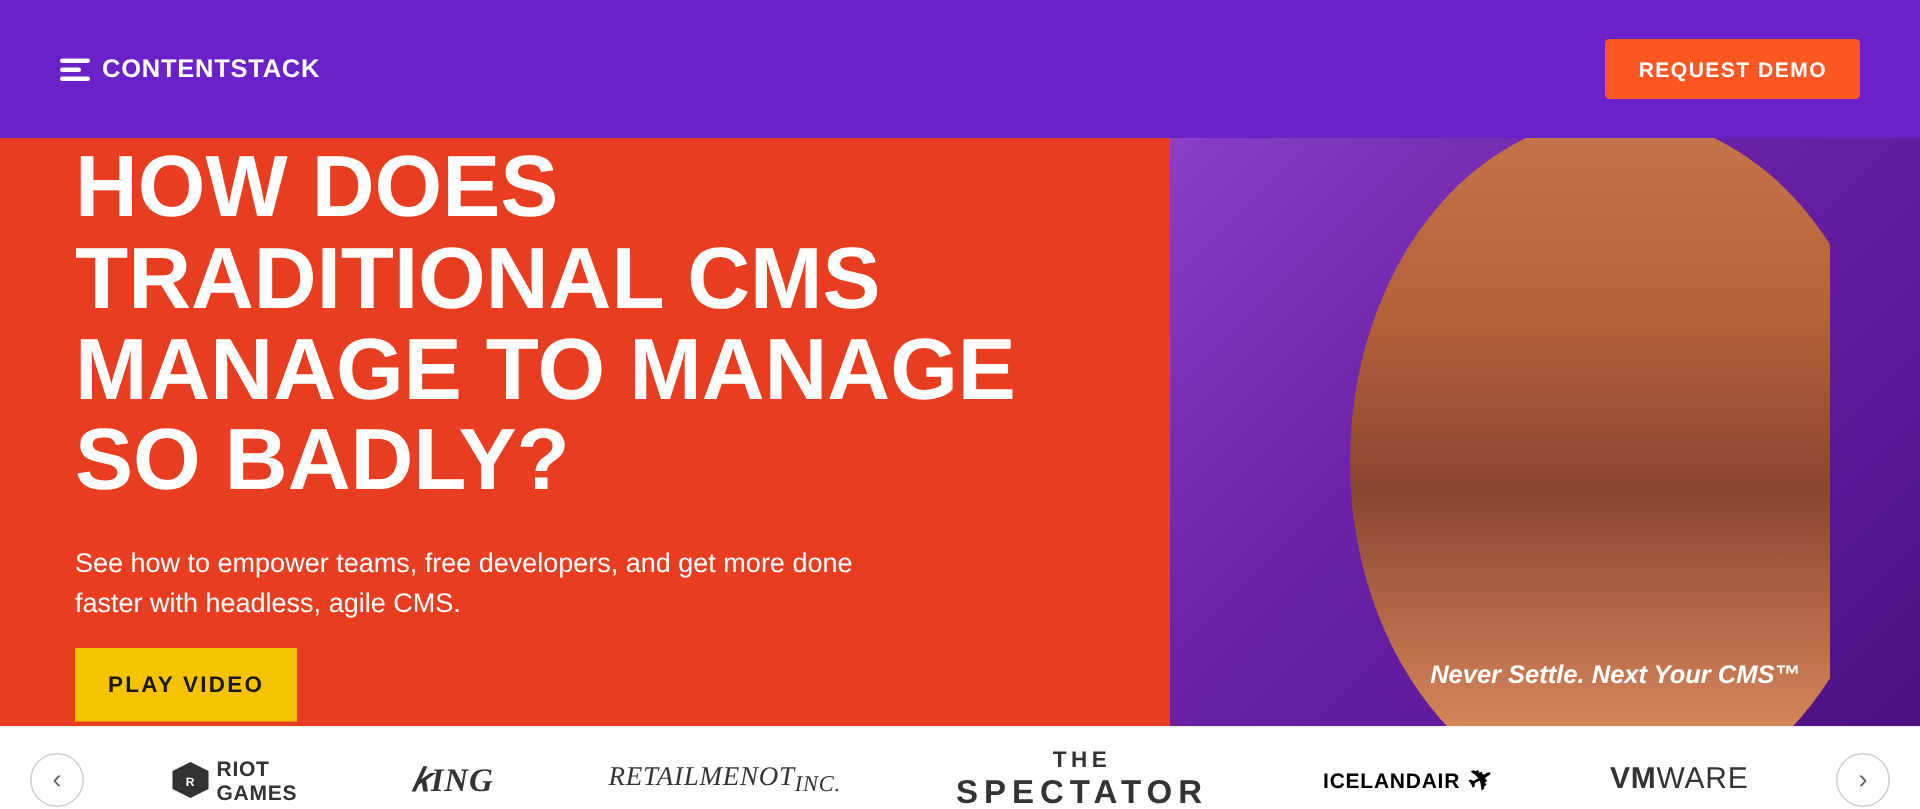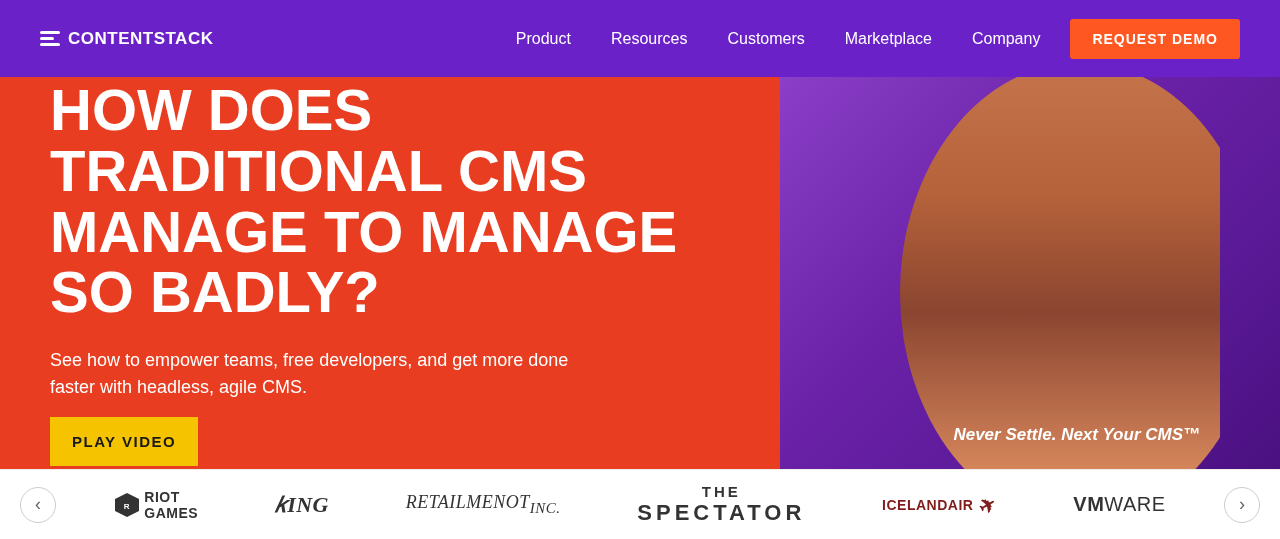--- a/index.html
+++ b/index.html
@@ -4,21 +4,21 @@
   <style>
     * { margin: 0; padding: 0; box-sizing: border-box; }
     body { font-family: 'Arial', sans-serif; width: 1280px; overflow-x: hidden; }
 
     
     nav {
       background: #6B21C8;
       display: flex;
       align-items: center;
       padding: 0 40px;
-      height: 77px;
+      height: 92px;
     }
     .logo-area {
       display: flex;
       align-items: center;
       gap: 8px;
       margin-right: auto;
     }
     .logo-icon {
       display: flex;
       flex-direction: column;
@@ -208,21 +208,21 @@
       font-size: 22px;
       letter-spacing: 4px;
       font-weight: 800;
     }
     .icelandair-logo {
       display: flex;
       align-items: center;
       gap: 6px;
       font-size: 14px;
       font-weight: 700;
-      color: #7f1d1d;
+      color: #000000;
     }
     .vmware-logo {
       font-size: 20px;
       font-weight: 800;
       color: #333;
       font-family: 'Arial Black', sans-serif;
     }
     .vmware-logo .vm { color: #333; text-align: right; }
     .vmware-logo .ware { color: #333; }
     
@@ -237,37 +237,20 @@
 
 <nav>
   <div class="logo-area">
     <div class="logo-icon">
       <span></span>
       <span></span>
       <span></span>
     </div>
     <span class="logo-text">CONTENTSTACK</span>
   </div>
-  <ul class="nav-links">
-    <li>
-      <a href="#">Product</a>
-    </li>
-    <li>
-      <a href="#">Resources</a>
-    </li>
-    <li>
-      <a href="#">Customers</a>
-    </li>
-    <li>
-      <a href="#">Marketplace</a>
-    </li>
-    <li>
-      <a href="#">Company</a>
-    </li>
-  </ul>
   <button class="request-demo-btn">REQUEST DEMO</button>
 </nav>
 
 <section class="hero">
   <div class="hero-content">
     <h1 class="hero-title">HOW DOES TRADITIONAL CMS MANAGE TO MANAGE SO BADLY?</h1>
     <p class="hero-subtitle">See how to empower teams, free developers, and get more done faster with headless, agile CMS.</p>
     <button class="play-video-btn">PLAY VIDEO</button>
   </div>
   <div class="hero-image-person">

